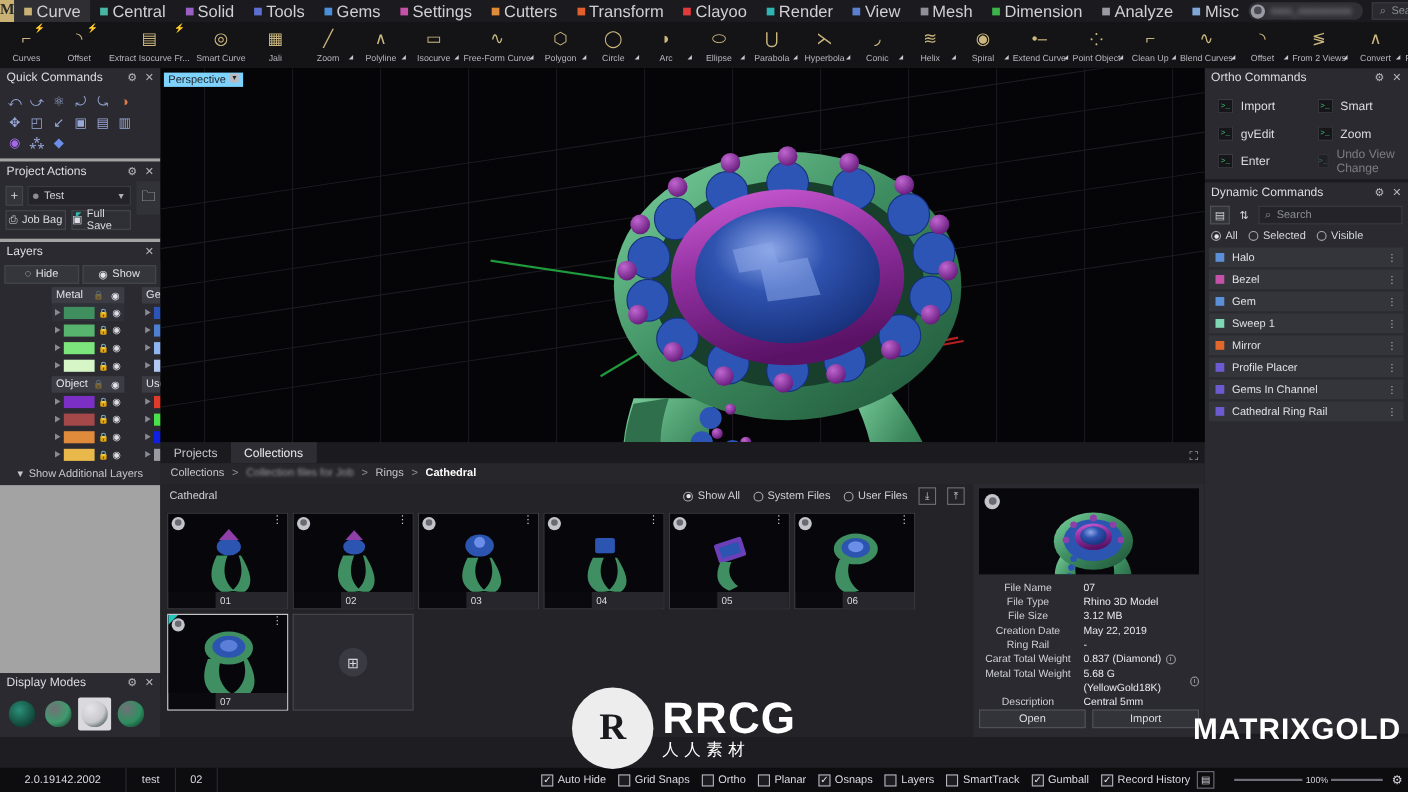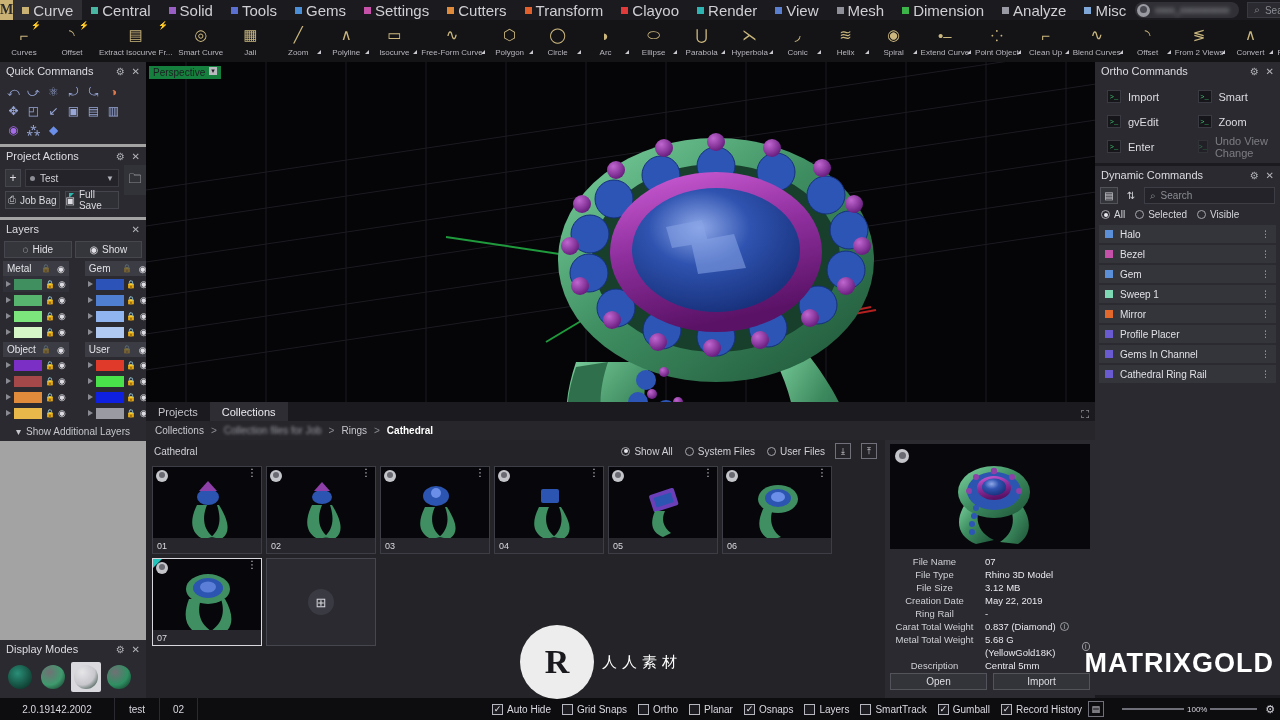--- a/index.html
+++ b/index.html
@@ -103,21 +103,21 @@
     font-size: 10px; color: #dcdce2; position: relative;
   }
   .pa-btn .tick { position: absolute; left: 3px; top: 1px; width: 0; height: 0; border-top: 5px solid #2fb9ae; border-right: 5px solid transparent; }
 
   .layers-btns { display: flex; gap: 3px; padding: 3px 4px; }
   .lbtn {
     flex: 1; height: 17px; background: #35353c; border: 1px solid #46464e;
     display: flex; align-items: center; justify-content: center; gap: 4px;
     font-size: 10px; color: #e0e0e6;
   }
-  .lgrid { display: flex; gap: 16px; padding: 0 3px; }
+  .lgrid { display: flex; gap: 16px; padding: 0 3px; margin-left: 44px; }
   .lcol { flex: 1; }
   .lhead {
     height: 15px; background: #3c3c44; display: flex; align-items: center;
     padding: 0 4px; font-size: 10px; color: #e2e2e8;
   }
   .lhead .lock { margin-left: auto; opacity: .35; font-size: 8px; }
   .lhead .eye { margin-left: 6px; font-size: 9px; }
   .lrow { height: 16px; display: flex; align-items: center; gap: 3px; padding: 0 3px; }
   .lrow.sel { background: #303038; }
   .lrow .tri { width: 0; height: 0; border-left: 5px solid #8a8a93; border-top: 3.5px solid transparent; border-bottom: 3.5px solid transparent; }
@@ -129,21 +129,21 @@
   .dm {
     width: 30px; height: 30px; border-radius: 2px; display: flex; align-items: center; justify-content: center;
   }
   .dm.active { background: #d9d9de; }
   .sphere { width: 24px; height: 24px; border-radius: 50%; }
 
   
   .center { flex: 1; display: flex; flex-direction: column; min-width: 0; background: #000; }
   .viewport { height: 340px; flex: 0 0 340px; position: relative; overflow: hidden; background: #050508; }
   .vplabel {
-    position: absolute; left: 3px; top: 4px; background: #15803d; color: #1d1d22;
+    position: absolute; left: 3px; top: 4px; background: #7dd3fc; color: #1d1d22;
     font-size: 10px; padding: 1px 4px; display: flex; align-items: flex-start; gap: 4px; z-index: 5;
   }
   .vplabel .c { font-size: 7px; background:#b9b9c0; padding:0 2px;}
 
   
   .browser { flex: 1; background: #26262b; display: flex; flex-direction: column; min-height: 0; }
   .btabs { height: 19px; display: flex; background: #1b1b1f; align-items: flex-end; position: relative; }
   .btab { height: 19px; padding: 0 12px; display: flex; align-items: center; font-size: 11px; color: #c3c3ca; }
   .btab.active { background: #2d2d33; color: #eaeaef; }
   .bexp { margin-left: auto; margin-right: 6px; font-size: 11px; color: #b6b6bd; }
@@ -160,21 +160,21 @@
   .radio .rc { width: 9px; height: 9px; border-radius: 50%; border: 1px solid #a6a6ae; display: inline-block; position: relative; }
   .radio.on .rc::after { content: ""; position: absolute; left: 1.5px; top: 1.5px; width: 4px; height: 4px; border-radius: 50%; background: #e8e8ee; }
   .ficon { width: 16px; height: 16px; border: 1px solid #70707a; display: flex; align-items: center; justify-content: center; font-size: 9px; color: #d5d5dc; }
   .grid { flex: 1; display: flex; flex-wrap: wrap; align-content: flex-start; gap: 4px; padding: 4px 6px; overflow: hidden; }
   .tile { width: 110px; height: 88px; background: #0a0a0e; border: 1px solid #3d3d45; position: relative; display: flex; flex-direction: column; }
   .tile.sel { border-color: #d7d7dd; }
   .tile .thumb { flex: 1; position: relative; overflow: hidden; }
   .tile .av { position: absolute; left: 3px; top: 3px; width: 12px; height: 12px; border-radius: 50%; background: #c4c4cb; z-index: 3; }
   .tile .av::after{content:"";position:absolute;width:6px;height:6px;border-radius:50%;background:#6a6a72;left:3px;top:2px;}
   .tile .dots { position: absolute; right: 4px; top: 2px; color: #d0d0d7; font-size: 10px; line-height: 8px; z-index: 3; letter-spacing: 0; }
-  .tile .cap { height: 15px; background: #26262c; display: flex; align-items: center; padding: 0 4px; font-size: 9px; color: #dadae0; }
+  .tile .cap { height: 15px; background: #26262c; display: flex; align-items: center; padding: 0 4px; font-size: 9px; color: #dadae0; margin-left: 43px; }
   .tile .corner { position: absolute; left: 0; top: 0; width: 0; height: 0; border-top: 9px solid #23c4bb; border-right: 9px solid transparent; z-index: 4; }
   .tile.addnew { background: #2a2a30; border-color: #46464e; align-items: center; justify-content: center; }
   .addicon { width: 26px; height: 26px; border-radius: 50%; background: #3a3a42; display: flex; align-items: center; justify-content: center; color: #d4d4db; font-size: 13px; }
   .scalebar { height: 22px; display: flex; align-items: center; gap: 7px; padding: 0 8px; font-size: 9px; color: #c2c2c9; }
   .slider { width: 72px; height: 3px; background: #6a6a74; position: relative; }
   .slider .knob { position: absolute; left: 38%; top: -3.5px; width: 10px; height: 10px; border-radius: 50%; background: #e2e2e8; }
 
   .detail { width: 210px; flex: 0 0 210px; background: #2a2a30; display: flex; flex-direction: column; padding: 4px 5px; }
   .dprev { height: 105px; background: #0a0a0e; position: relative; overflow: hidden; }
   .dprev .av { position: absolute; left: 5px; top: 5px; width: 14px; height: 14px; border-radius: 50%; background: #c4c4cb; z-index: 3; }
@@ -197,21 +197,21 @@
   .dc-ic { width: 18px; height: 17px; border: 1px solid #52525b; background: #33333a; display: flex; align-items: center; justify-content: center; font-size: 10px; color: #d2d2d9; }
   .dc-ic.flat { border-color: transparent; background: transparent; }
   .dc-search { flex: 1; height: 17px; background: #232329; border: 1px solid #3d3d45; display: flex; align-items: center; gap: 5px; padding: 0 5px; font-size: 10px; color: #8d8d96; }
   .dc-radios { display: flex; gap: 10px; padding: 2px 6px 5px; font-size: 10px; color: #d5d5dc; }
   .dclist { padding: 0 4px; display: flex; flex-direction: column; gap: 2px; }
   .dcitem { height: 18px; background: #34343b; display: flex; align-items: center; gap: 7px; padding: 0 6px; font-size: 10px; color: #e0e0e6; }
   .dcitem .sw { width: 8px; height: 8px; }
   .dcitem .kebab { margin-left: auto; color: #b8b8c0; font-size: 9px; line-height: 7px; }
 
   
-  .status { height: 22px; flex: 0 0 22px; background: #0d0d10; display: flex; align-items: center; }
+  .status { height: 22px; flex: 0 0 22px; background: #0d0d10; display: flex; align-items: center; margin-top: 28px; }
   .sleft { display: flex; }
   .scell { height: 22px; display: flex; align-items: center; justify-content: center; font-size: 10px; color: #d8d8df; border-right: 1px solid #2a2a30; padding: 0 10px; }
   .stoggles { display: flex; align-items: center; gap: 11px; margin-left: auto; padding-right: 6px; }
   .tg { display: flex; align-items: center; gap: 4px; font-size: 10px; color: #dadae1; }
   .cb { width: 11px; height: 11px; border: 1px solid #b6b6be; background: #1c1c21; display: inline-flex; align-items: center; justify-content: center; font-size: 9px; color: #eaeaf0; }
   .szoom { display: flex; align-items: center; gap: 6px; padding: 0 8px; }
   .szoom .bar { width: 135px; height: 2px; background: #6e6e78; position: relative; }
   .szoom .bar .kn { position: absolute; left: 46%; top: -4px; width: 26px; height: 10px; background: #0d0d10; display:flex;align-items:center;justify-content:center;font-size:8px;color:#d8d8df; }
   .gear { color: #d4d4db; font-size: 11px; padding-right: 5px; }
 
@@ -1162,17 +1162,18 @@
       <span class="bar">
           <span class="kn">100%</span>
         </span>
     </div>
     <span class="gear">⚙</span>
   </div>
 
   <div class="wm">
     <div class="circ">R</div>
     <div class="txt">
+      <div class="t1">RRCG</div>
       <div class="t2">人人素材</div>
     </div>
   </div>
   <div class="mg">MATRIXGOLD</div>
 </div>
 
 </body></html>

